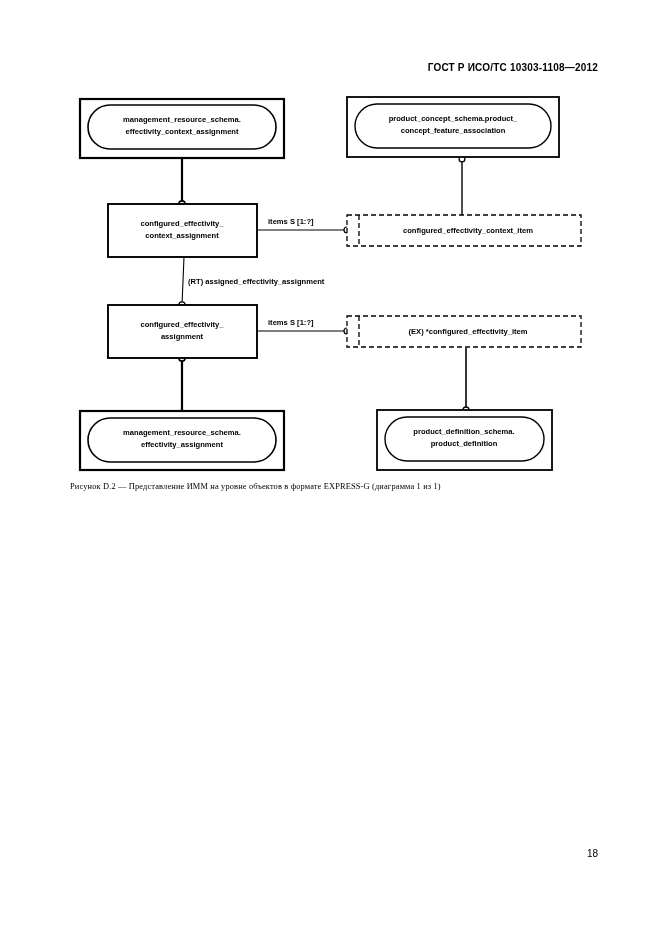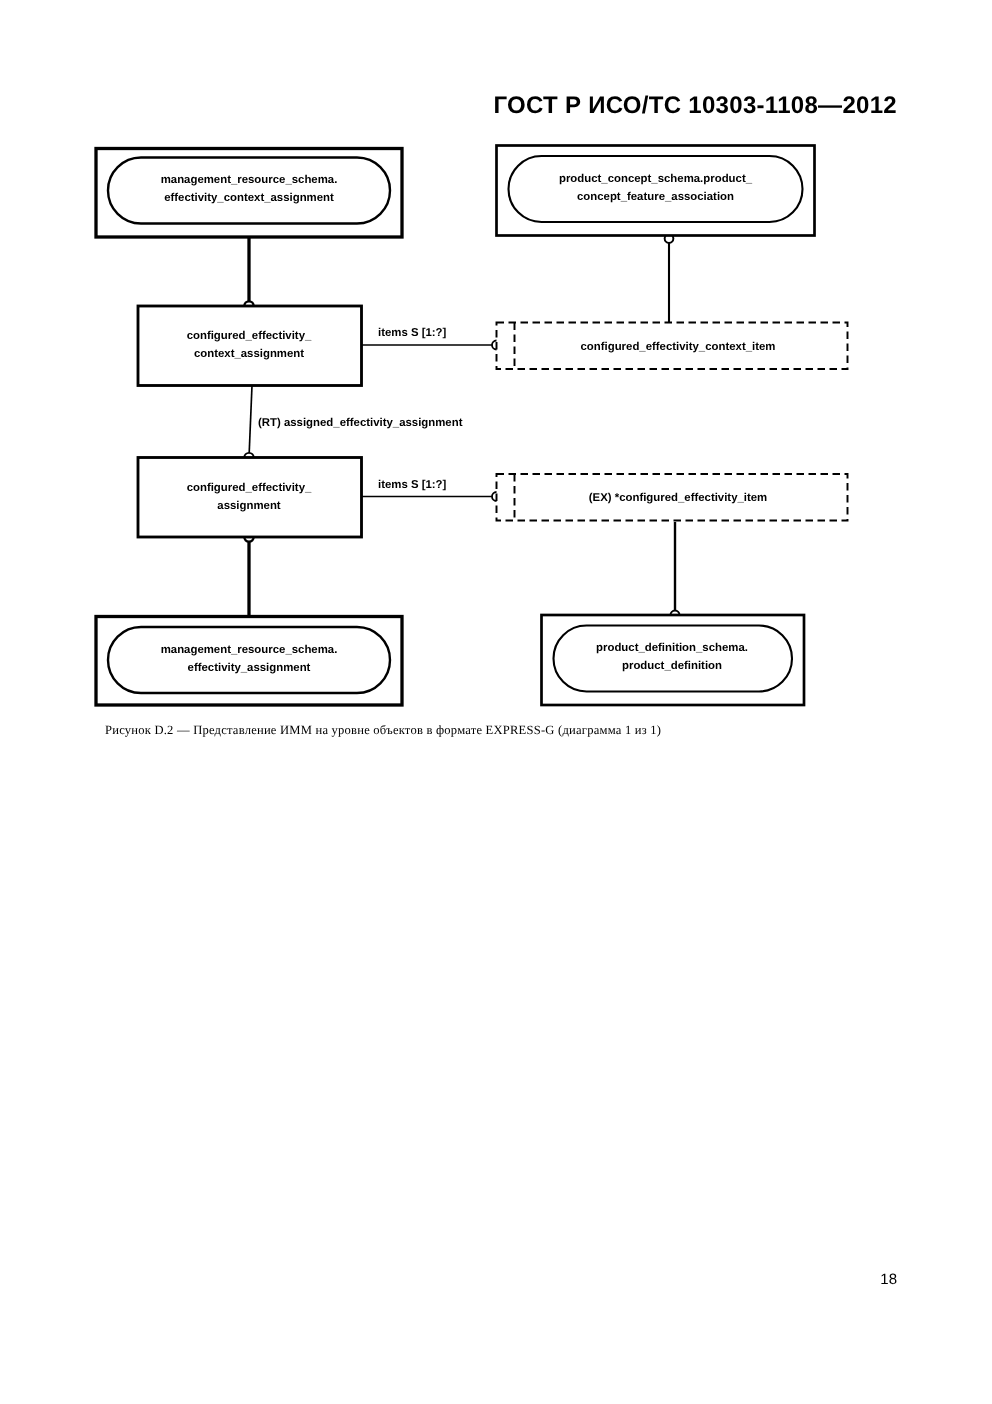--- a/index.html
+++ b/index.html
@@ -14,38 +14,38 @@
     font-family: "Liberation Sans", sans-serif;
     color: #000000;
     overflow: hidden;
   }
 
   
   .page-header {
     position: absolute;
     top: 62px;
     right: 63px;
-    font-size: 16px;
+    font-size: 10px;
     font-weight: bold;
     letter-spacing: 0.2px;
     white-space: nowrap;
   }
 
   
   .page-number {
     position: absolute;
     right: 63px;
     top: 848px;
     font-size: 10px;
   }
 
   
   .diagram {
     position: absolute;
-    left: 0;
+    left: 16px;
     top: 0;
     width: 541px;
     height: 480px;
   }
   .diagram svg {
     display: block;
   }
 
   
   .figure-caption {

